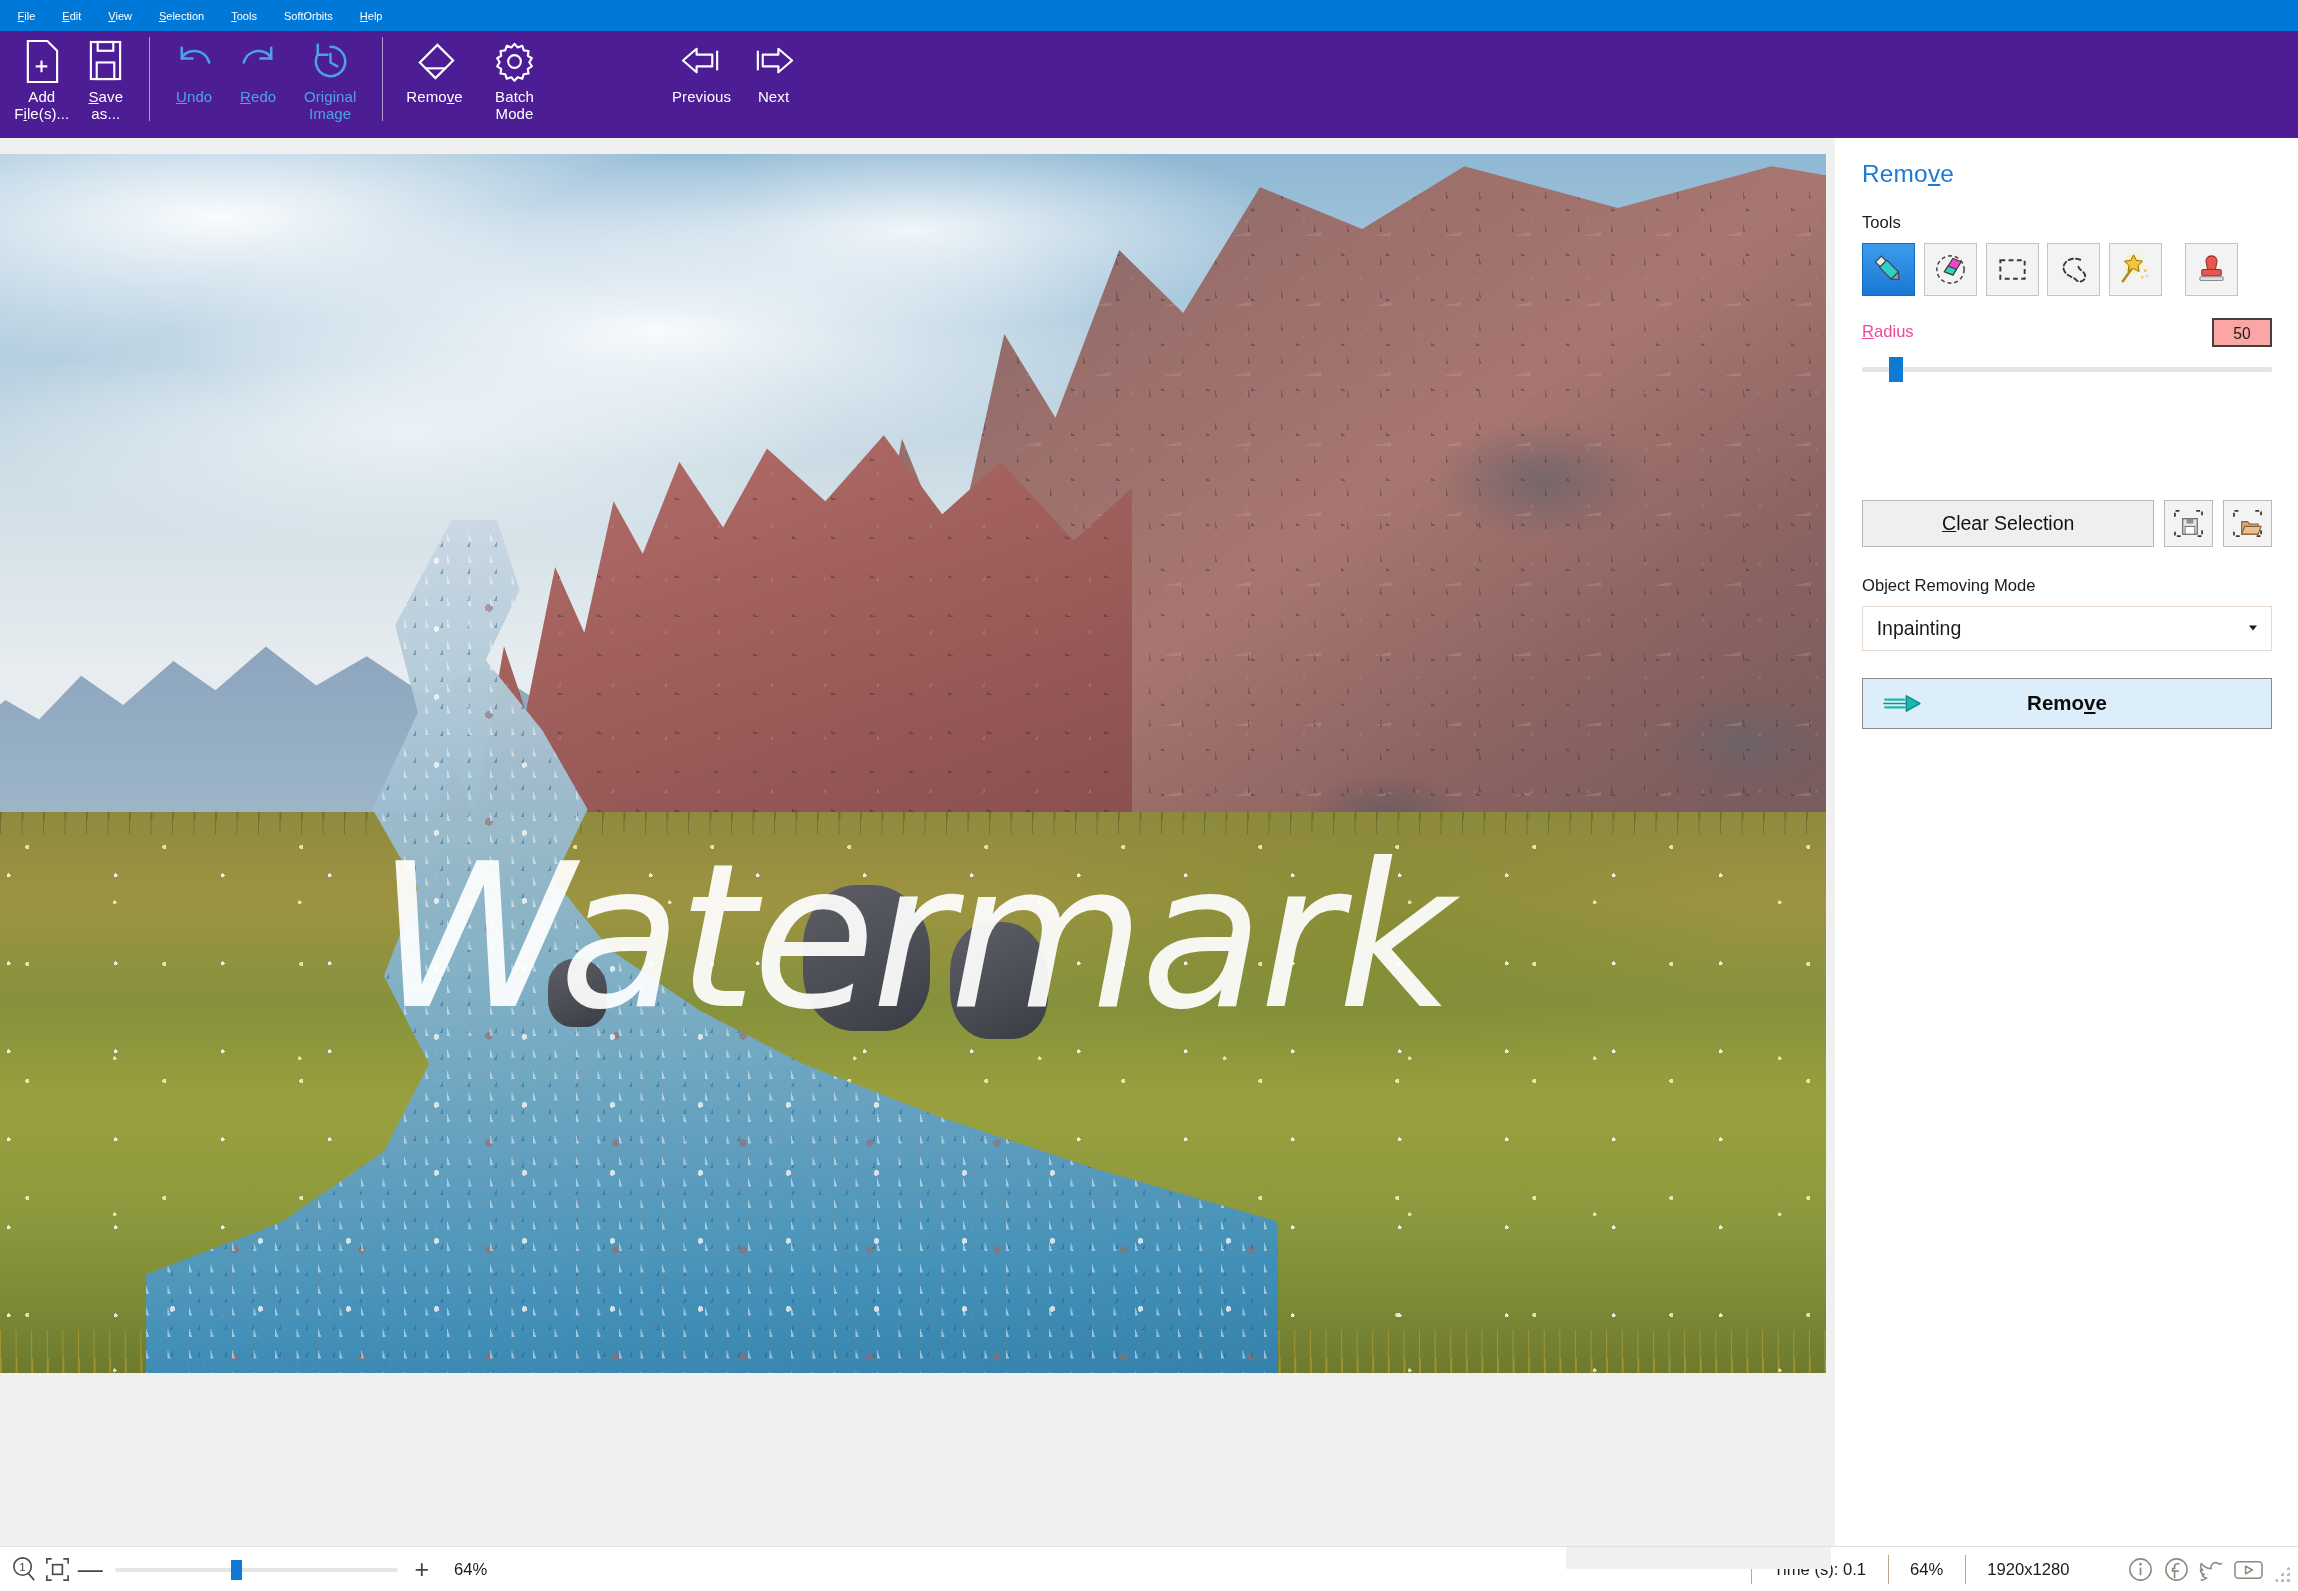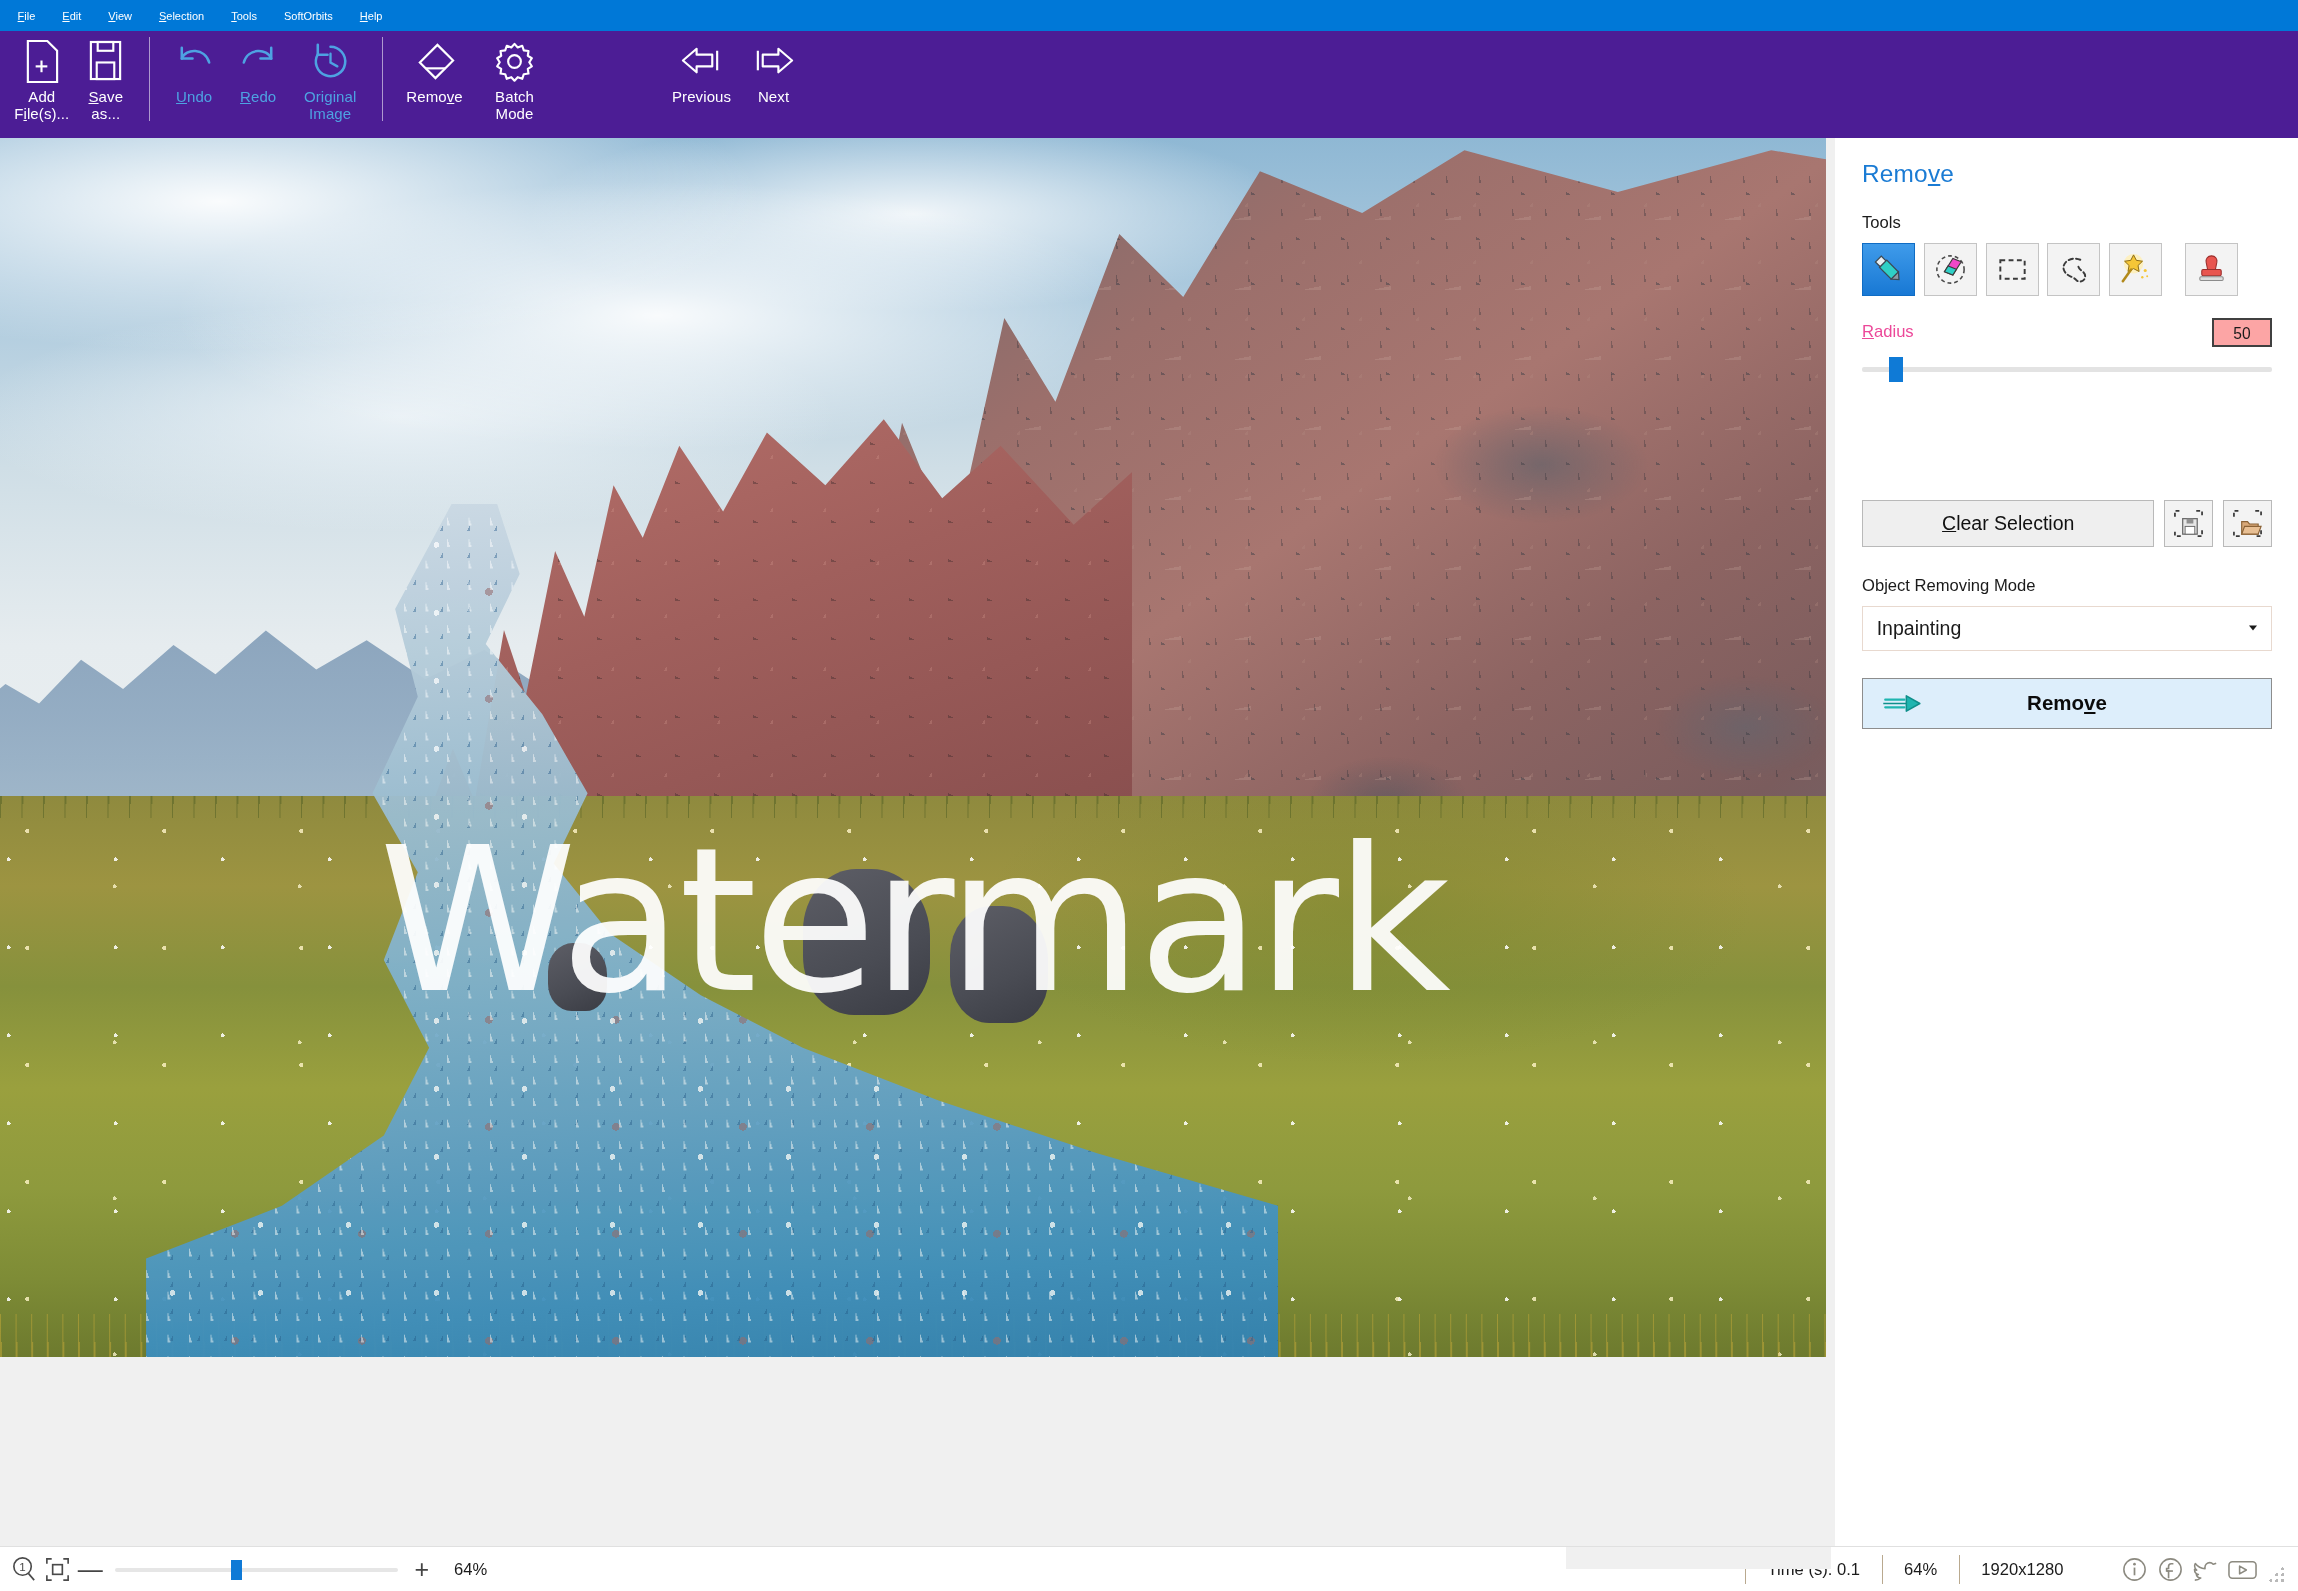--- a/index.html
+++ b/index.html
@@ -83,22 +83,23 @@
   
   .body {
     flex: 1 1 auto; display: flex; min-height: 0; background: #f0f0f0;
   }
 
   
   .canvas-area {
     flex: 1 1 auto; position: relative; background: #f0f0f0; overflow: hidden;
   }
   .photo {
-    position: absolute; left: 0; top: 0; width: 1826px; height: 1219px;
+    position: absolute; left: 0; top: 16px; width: 1826px; height: 1219px;
     overflow: hidden;
+    font-style: italic;
   }
   
   .sky {
     position: absolute; left: 0; top: 0; width: 100%; height: 52%;
     background:
       radial-gradient(ellipse 48% 38% at 12% 10%, rgba(255,255,255,.95) 0%, rgba(255,255,255,0) 62%),
       radial-gradient(ellipse 40% 32% at 36% 28%, rgba(255,255,255,.92) 0%, rgba(255,255,255,0) 66%),
       radial-gradient(ellipse 34% 26% at 22% 44%, rgba(238,244,248,.9) 0%, rgba(255,255,255,0) 70%),
       radial-gradient(ellipse 30% 22% at 50% 12%, rgba(255,255,255,.85) 0%, rgba(255,255,255,0) 70%),
       linear-gradient(180deg, #8fb8d4 0%, #a9c8dd 22%, #cfdee6 52%, #e6ecef 80%, #e9eef0 100%);
@@ -303,21 +304,21 @@
   .zoom-track {
     position: absolute; left: 0; right: 0; top: 14.6px; height: 4.9px;
     background: #e6e6e6; border-radius: 2px;
   }
   .zoom-thumb {
     position: absolute; left: 41%; top: 6.8px; width: 11.7px; height: 20.5px; background: #0f7ad6;
   }
   .zoom-pct { font-size: 16.6px; color: #1b1b1b; margin-left: 15.6px; }
   .sb-right {
     margin-left: auto; display: flex; align-items: center; height: 100%;
-    padding-right: 13px;
+    padding-right: 7px;
     text-align: center;
   }
   .sb-cell {
     font-size: 16.6px; color: #1b1b1b; padding: 0 21.5px; height: 29px;
     display: flex; align-items: center; border-left: 1px solid #b9a98f;
     white-space: nowrap;
   }
   .social { display: flex; align-items: center; gap: 2.9px; margin-left: 33px; }
   .social-ico { width: 33px; height: 33px; display:flex; align-items:center; justify-content:center; }
   .grip {

